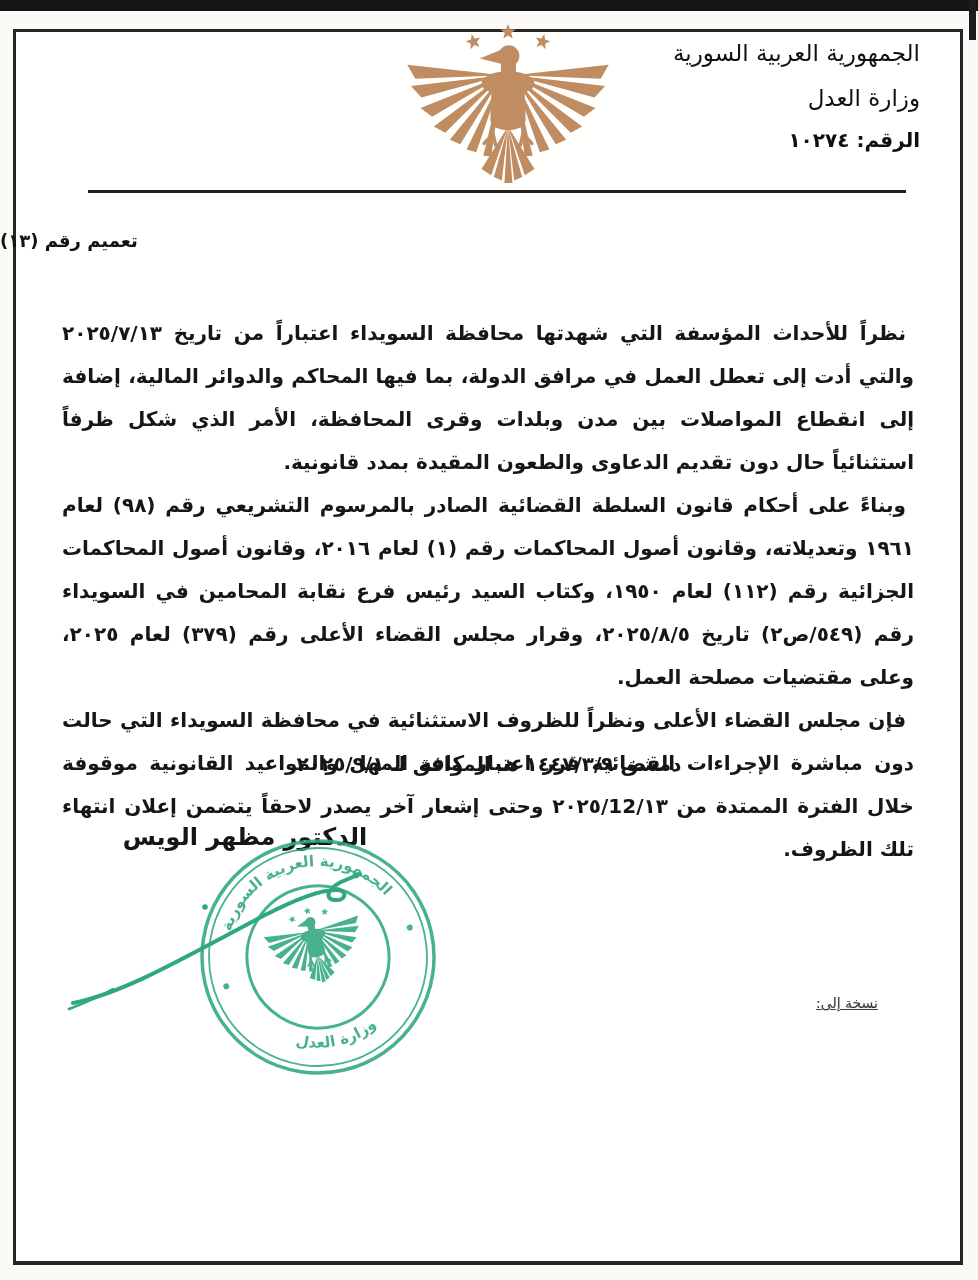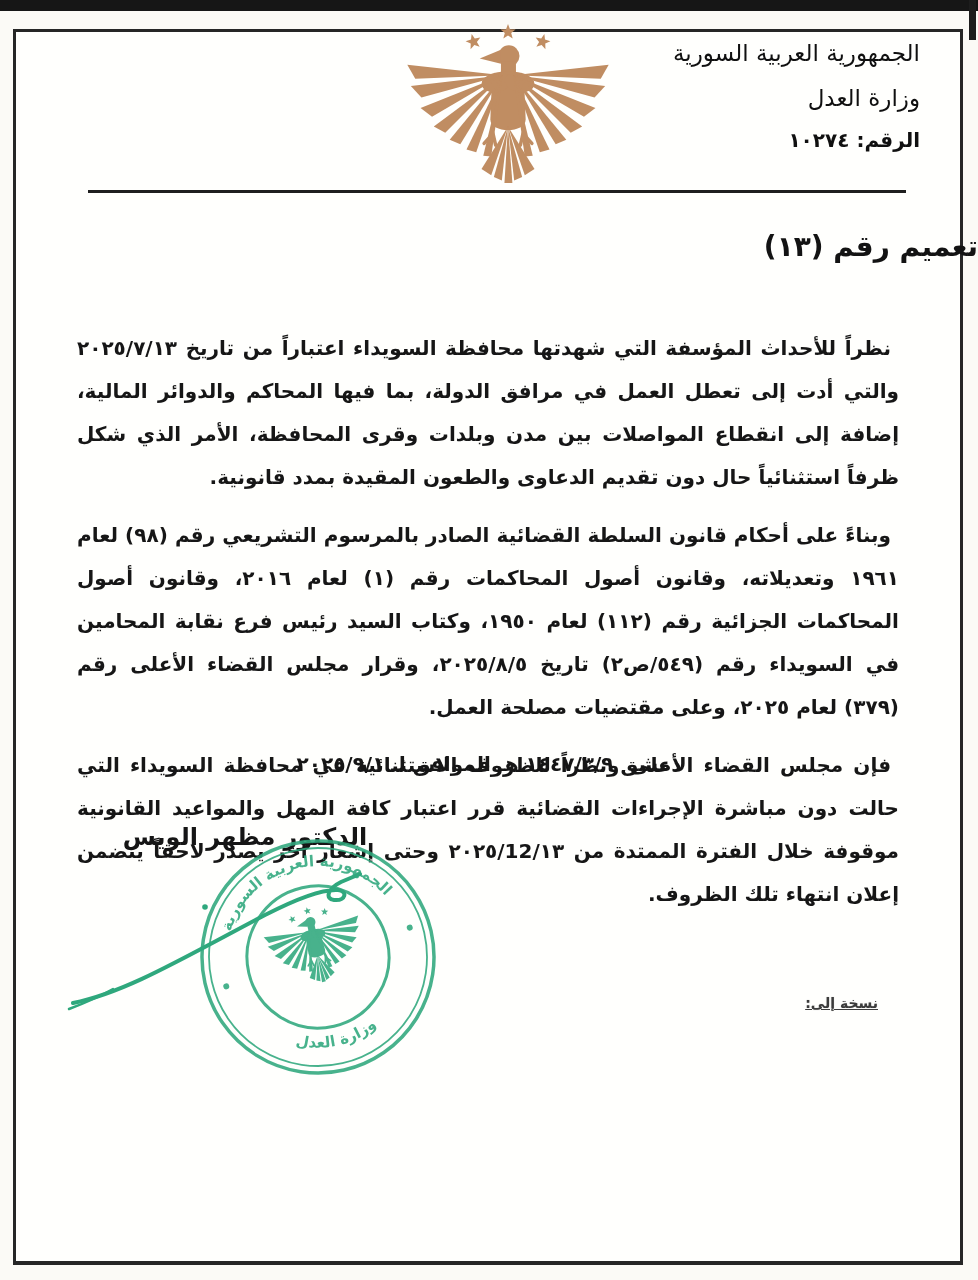--- a/index.html
+++ b/index.html
@@ -21,39 +21,39 @@
   .hdr-left{left:42px;top:42px;color:#101010;}
   .hdr-left .l1{font-size:29px;letter-spacing:.5px;}
   .hdr-left .l2{font-size:21px;font-weight:bold;margin-top:14px;}
   .emblem{left:402px;top:24px;}
   .hdr-right{right:58px;top:40px;direction:rtl;text-align:right;color:#101010;}
   .hdr-right .r1{font-size:23px;}
   .hdr-right .r2{font-size:23px;margin-top:19px;}
   .hdr-right .r3{font-size:20px;font-weight:bold;margin-top:17px;}
   .separator{left:88px;top:190px;width:818px;height:3px;background:#1f1f1f;}
   
-  .doc-title{left:0;top:230px;width:100%;text-align:right;direction:rtl;
-    font-size:28px;font-weight:bold;color:#131313;}
+  .doc-title{left:0;top:230px;width:100%;text-align:left;direction:rtl;
+    font-size:18px;font-weight:bold;color:#131313;}
   
   .body-text{left:62px;top:312px;width:852px;direction:rtl;text-align:justify;
     font-size:20px;line-height:2.15;color:#161616;font-weight:600;}
-  .body-text p{margin:15px;text-indent:8px;}
+  .body-text p{margin:0;text-indent:8px;}
   .date-line{left:0;top:752px;width:100%;text-align:center;direction:rtl;
     font-size:20px;font-weight:600;color:#161616;}
   
   .signature{left:95px;top:797px;width:300px;text-align:center;direction:rtl;
     font-size:24px;font-weight:bold;color:#151515;line-height:1.0;}
   .signature .name{margin-top:28px;}
   
   .stamp{left:168px;top:832px;opacity:.88;}
   .scribble{left:55px;top:845px;}
   
   .dist{right:100px;top:995px;width:250px;direction:rtl;text-align:right;
     color:#474747;font-size:13.5px;text-shadow:0 0 1px rgba(60,60,60,.35);}
-  .dist .dist-hdr{font-weight:bold;text-decoration:underline;font-size:14px;color:#3c3c3c;}
+  .dist .dist-hdr{font-weight:normal;text-decoration:underline;font-size:14px;color:#3c3c3c;}
   .dist ul{list-style:none;margin:10px 0 0 0;padding:0;}
   .dist li{margin-bottom:7.5px;white-space:nowrap;}
   .dist li::before{content:"–";margin-left:13px;}
   .dist li:nth-child(1){margin-right:3px;}
   .dist li:nth-child(2){margin-right:10px;}
   .dist li:nth-child(3){margin-right:17px;}
   .dist li:nth-child(4){margin-right:24px;}
   .dist li:nth-child(5){margin-right:32px;}
   .dist li:nth-child(6){margin-right:39px;}
   .dist li:nth-child(7){margin-right:47px;}

